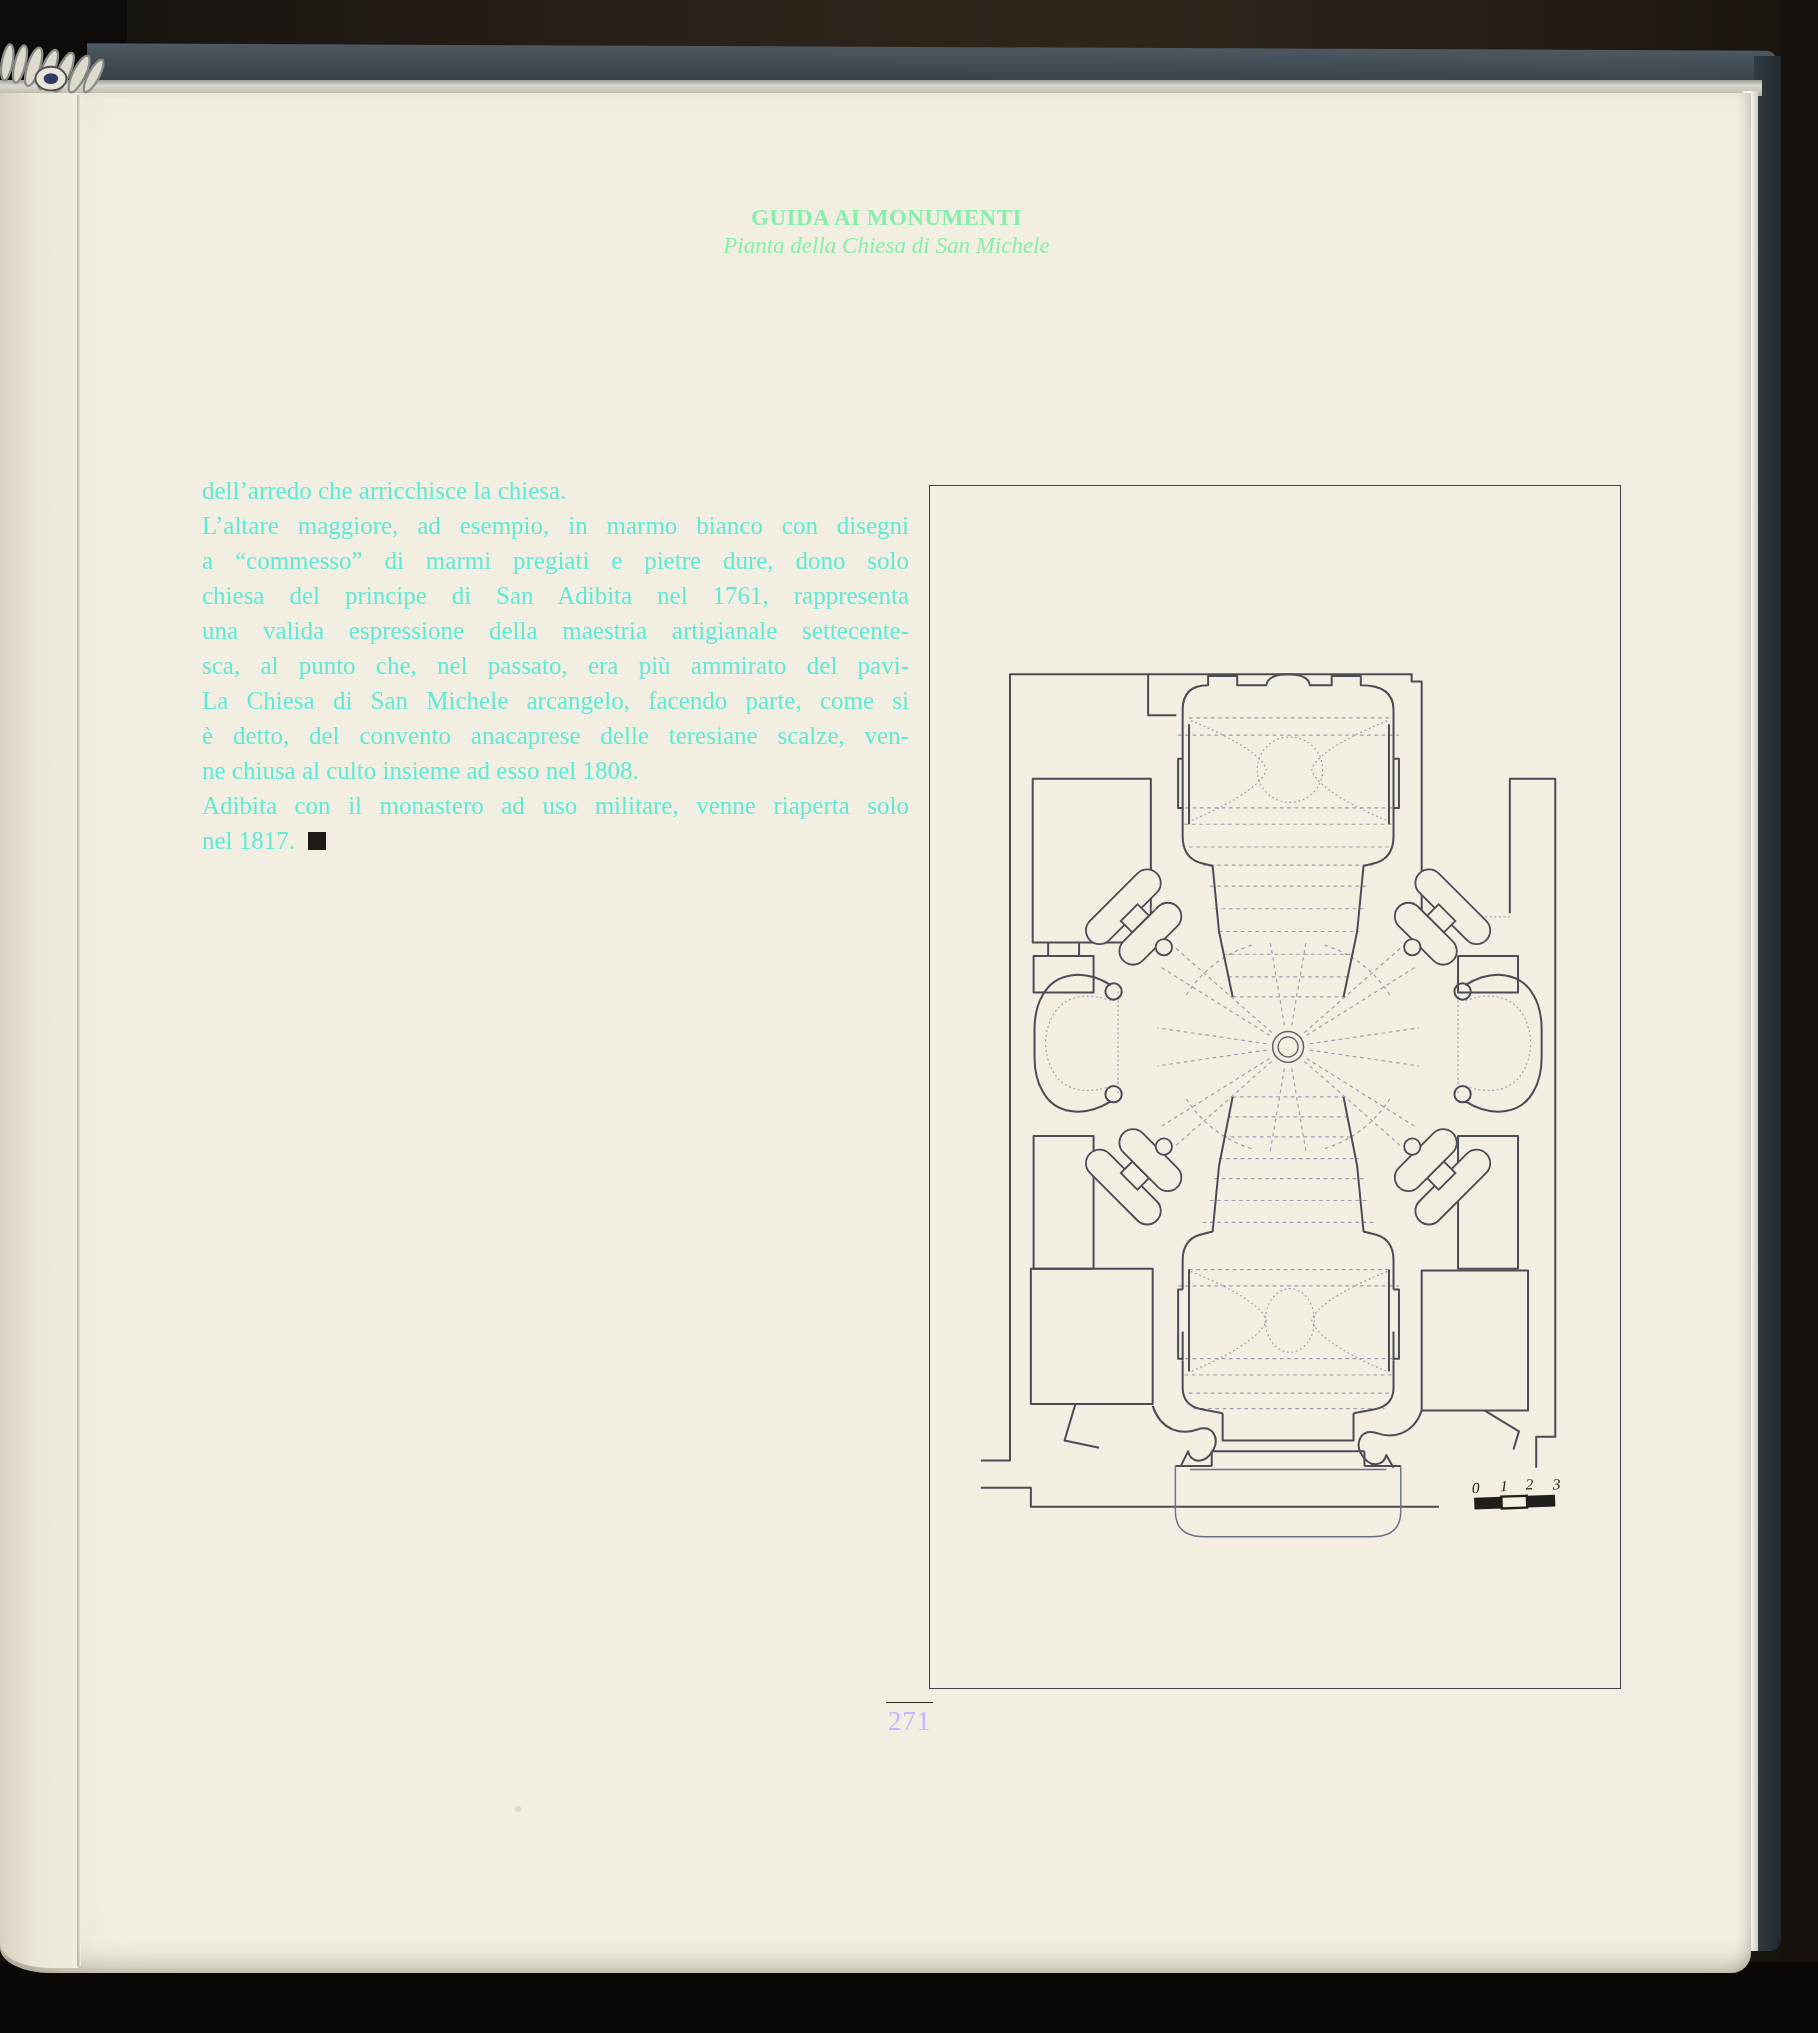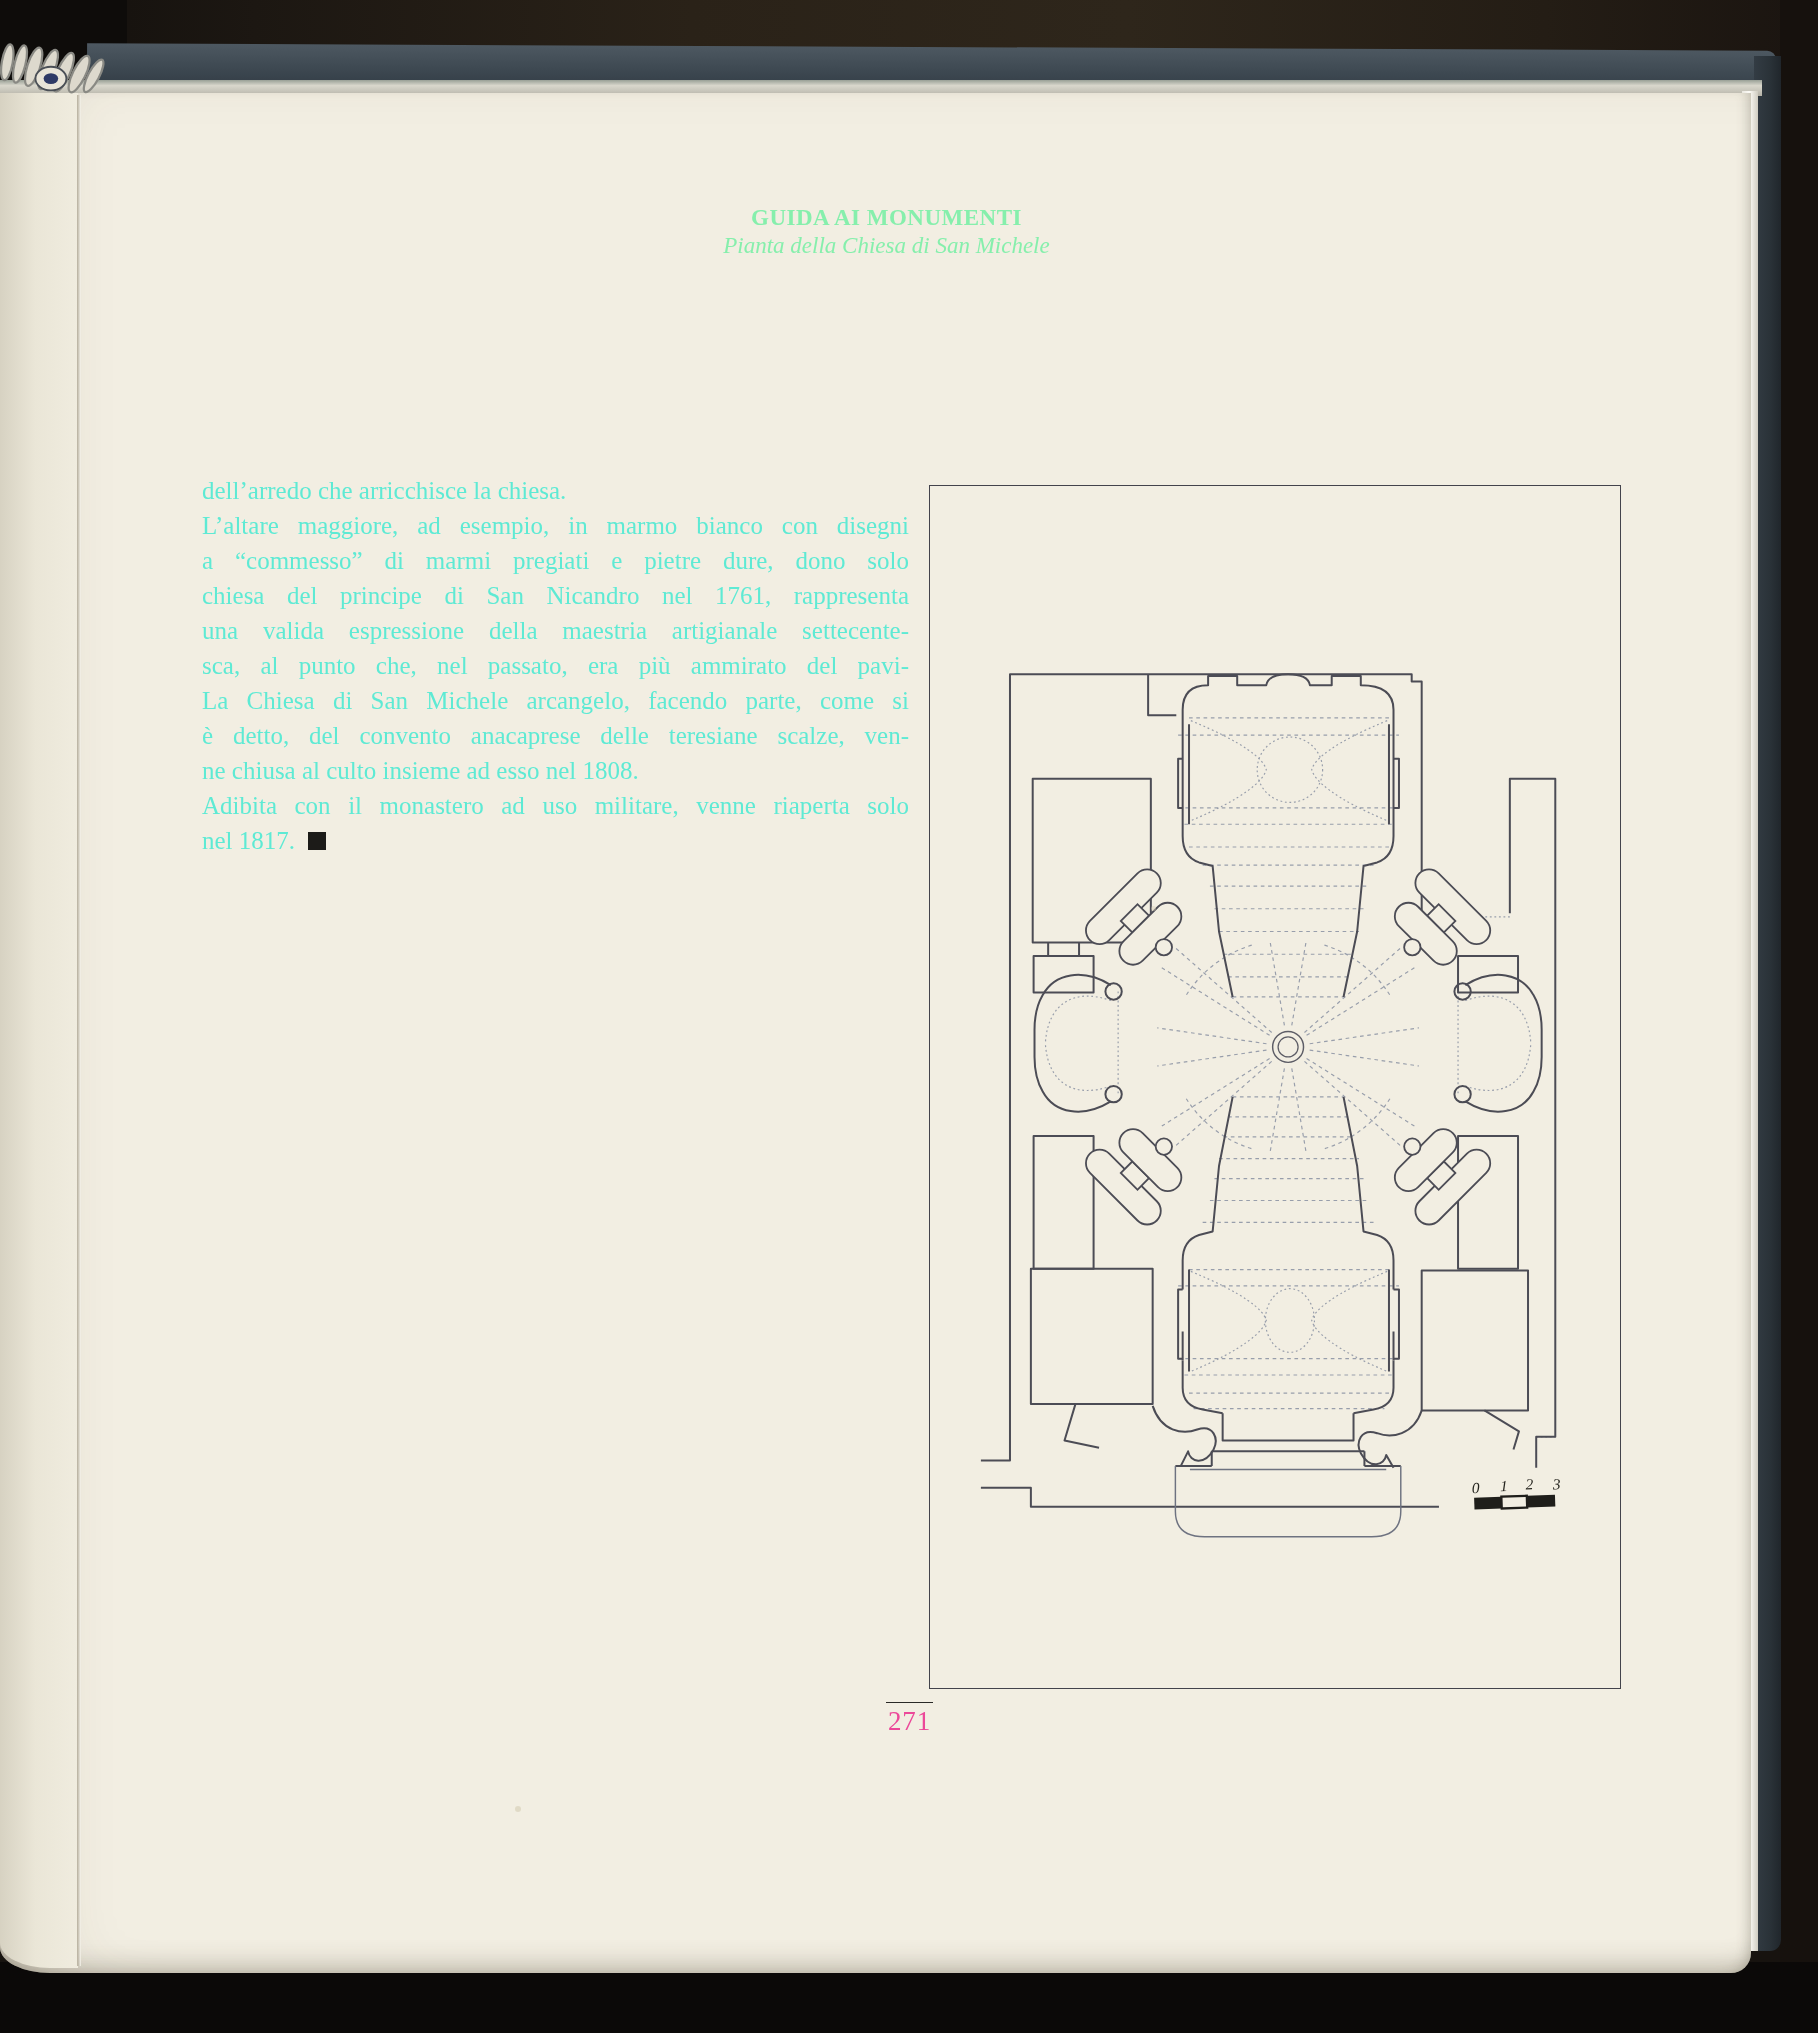--- a/index.html
+++ b/index.html
@@ -51,21 +51,21 @@
   .tline.end{text-align-last:left;}
   .endsquare{display:inline-block;width:18px;height:18px;background:#1c1b18;
     margin-left:12.7px;vertical-align:-0.9px;}
 
   
   .figure-frame{left:929px;top:485px;width:692px;height:1204px;
     border:1.8px solid #43434b;box-sizing:border-box;}
   .figure-frame svg{position:absolute;left:0;top:0;}
 
   
-  .folio{left:846px;top:1702px;width:127px;text-align:center;color:#ec4899;}
+  .folio{left:846px;top:1702px;width:127px;text-align:center;color:#c4b5fd;}
   .folio span{display:inline-block;border-top:1.8px solid #2a2926;padding:2.7px 1.8px 0 1.8px;
     font-size:27px;letter-spacing:0.9px;}
 
   .speck{border-radius:50%;background:#d9d1bb;opacity:.7;}
 </style>
 </head>
 <body>
 
 <div class="scene">
 
@@ -99,21 +99,21 @@
 
   <div class="abs header">
     <div class="title">GUIDA AI MONUMENTI</div>
     <div class="subtitle">Pianta della Chiesa di San Michele</div>
   </div>
 
   <div class="abs body-text">
       <div class="tline end"><span>dell’arredo che arricchisce la chiesa.</span></div>
       <div class="tline"><span>L’altare maggiore, ad esempio, in marmo bianco con disegni</span></div>
       <div class="tline"><span>a “commesso” di marmi pregiati e pietre dure, dono solo</span></div>
-      <div class="tline"><span>chiesa del principe di San Nicandro nel 1761, rappresenta</span></div>
+      <div class="tline"><span>chiesa del principe di San Adibita nel 1761, rappresenta</span></div>
       <div class="tline"><span>una valida espressione della maestria artigianale settecente-</span></div>
       <div class="tline"><span>sca, al punto che, nel passato, era più ammirato del pavi-</span></div>
       <div class="tline"><span>La Chiesa di San Michele arcangelo, facendo parte, come si</span></div>
       <div class="tline"><span>è detto, del convento anacaprese delle teresiane scalze, ven-</span></div>
       <div class="tline end"><span>ne chiusa al culto insieme ad esso nel 1808.</span></div>
       <div class="tline"><span>Adibita con il monastero ad uso militare, venne riaperta solo</span></div>
       <div class="tline end"><span>nel 1817.</span><span class="endsquare"></span></div>
     </div>
 
   <div class="abs figure-frame">

